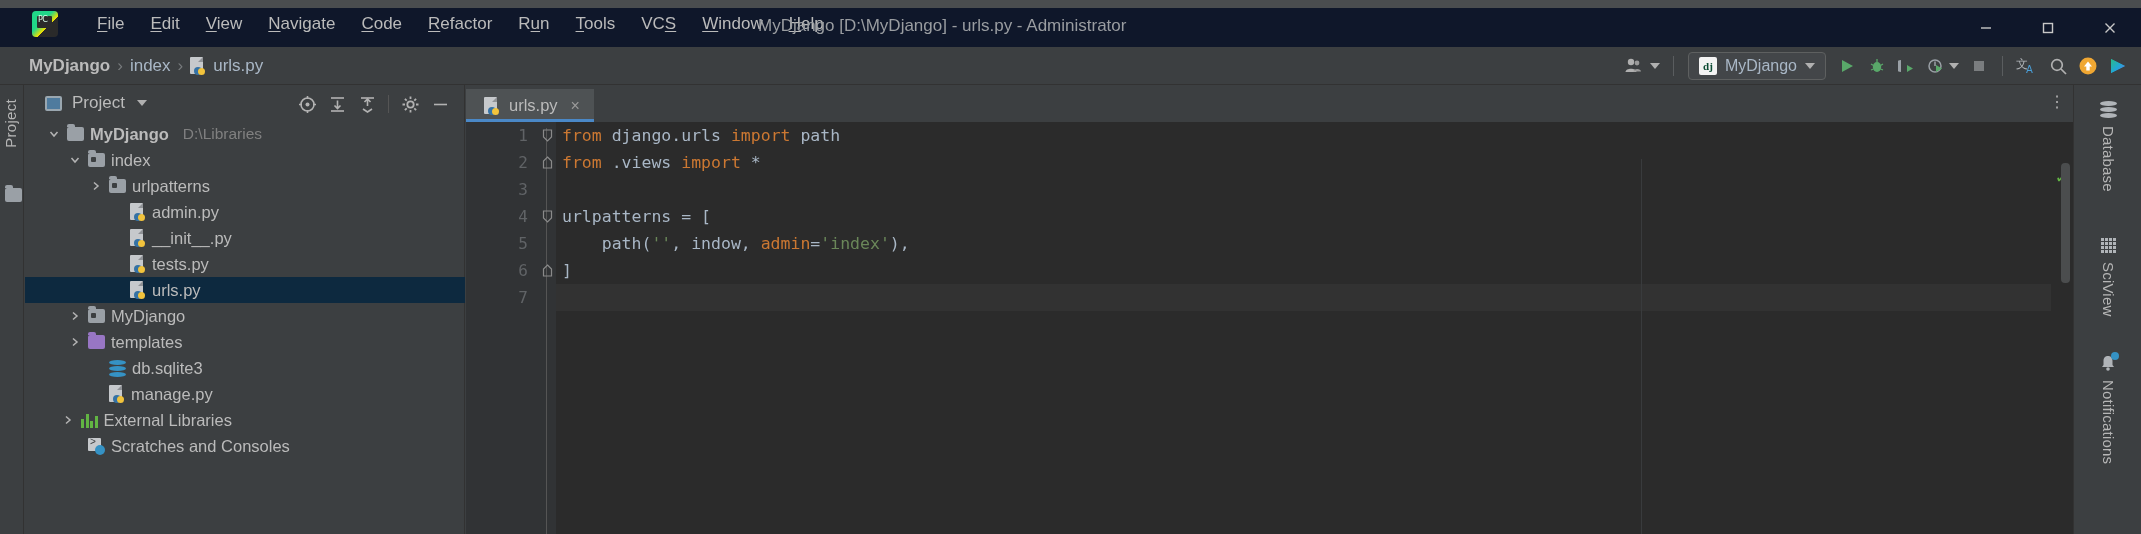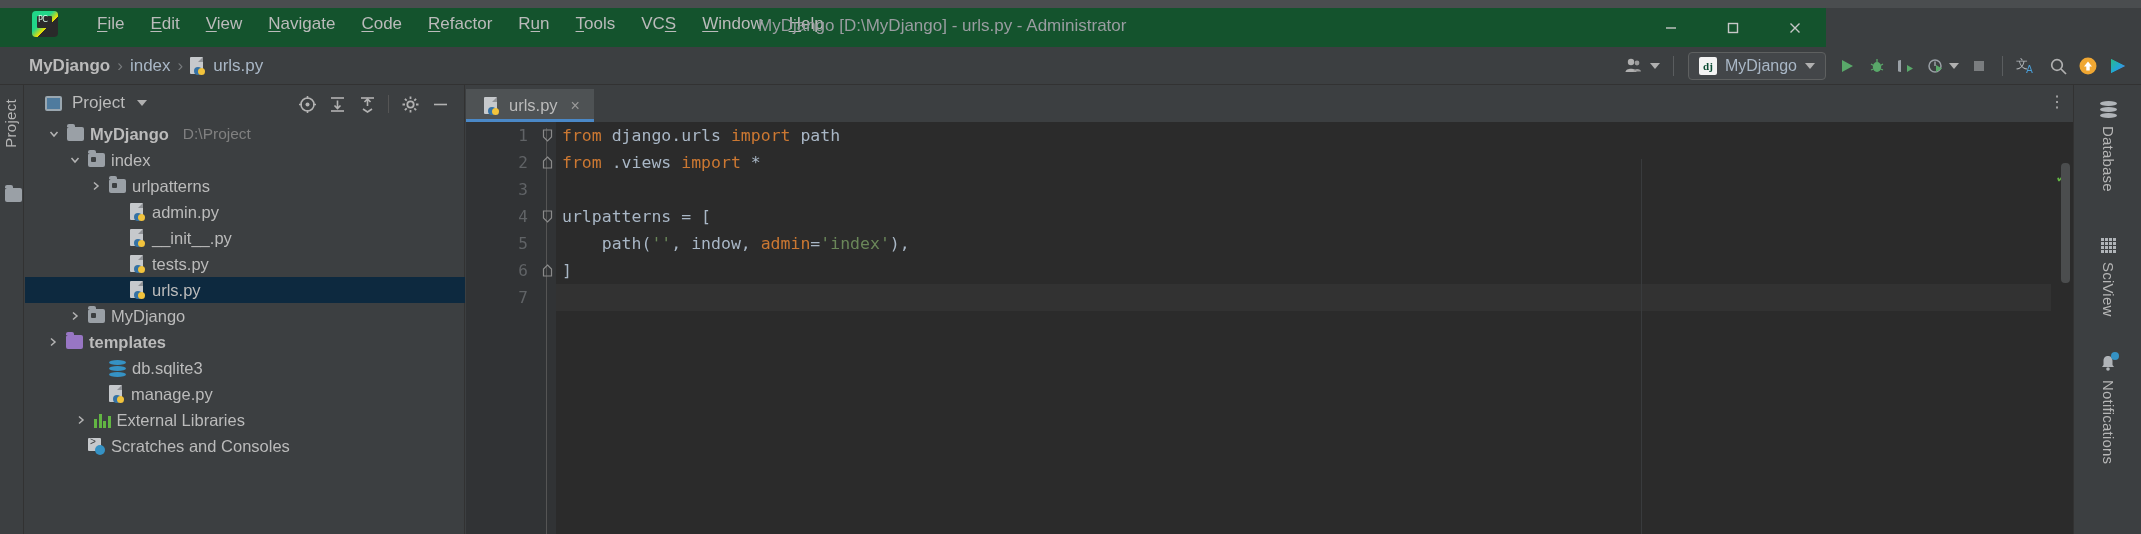--- a/index.html
+++ b/index.html
@@ -6,22 +6,22 @@
   html, body {
     width: 2141px; height: 534px;
     background: #3c3f41;
     font-family: "Liberation Sans", sans-serif;
     overflow: hidden;
   }
   .window { position: relative; width: 2141px; height: 534px; background: #3c3f41; }
 
   
   .titlebar {
-    position: absolute; left: 0; top: 0; width: 1826px; height: 47px;
-    background: #14532d; display: flex; align-items: center;
+    position: absolute; left: 0; top: 0; width: 2141px; height: 47px;
+    background: #0f172a; display: flex; align-items: center;
   }
   .titlebar-top-strip {
     position: absolute; left: 0; top: 0; width: 2141px; height: 8px;
     background: #4a4d4f;
   }
   .pc-logo {
     position: relative; margin-left: 32px; width: 26px; height: 26px; border-radius: 4px;
     background: linear-gradient(135deg,#21d789 0%,#21d789 40%,#f3e000 60%,#2a2a2a 61%,#2a2a2a 100%);
     overflow: hidden;
   }
@@ -411,21 +411,21 @@
         <div class="tree-row" style="padding-left: 22px;">
           <span class="arrow">
             <svg width="12" height="12" viewBox="0 0 12 12">
               <path d="M2.5 4 L6 8 L9.5 4" fill="none" stroke="#b4b4b4" stroke-width="1.5"></path>
             </svg>
           </span>
           <span class="ic">
             <span class="folder-plain"></span>
           </span>
           <span class="tree-label bold">MyDjango</span>
-          <span class="tree-path">D:\Project</span>
+          <span class="tree-path">D:\Libraries</span>
         </div>
         <div class="tree-row" style="padding-left: 43px;">
           <span class="arrow">
             <svg width="12" height="12" viewBox="0 0 12 12">
               <path d="M2.5 4 L6 8 L9.5 4" fill="none" stroke="#b4b4b4" stroke-width="1.5"></path>
             </svg>
           </span>
           <span class="ic">
             <span class="folder-src"></span>
           </span>
@@ -482,21 +482,21 @@
           <span class="arrow">
             <svg width="12" height="12" viewBox="0 0 12 12">
               <path d="M4 2.5 L8 6 L4 9.5" fill="none" stroke="#b4b4b4" stroke-width="1.5"></path>
             </svg>
           </span>
           <span class="ic">
             <span class="folder-src"></span>
           </span>
           <span class="tree-label">MyDjango</span>
         </div>
-        <div class="tree-row" style="padding-left: 21px; font-weight: bold;">
+        <div class="tree-row" style="padding-left: 43px;">
           <span class="arrow">
             <svg width="12" height="12" viewBox="0 0 12 12">
               <path d="M4 2.5 L8 6 L4 9.5" fill="none" stroke="#b4b4b4" stroke-width="1.5"></path>
             </svg>
           </span>
           <span class="ic">
             <span class="folder-purple"></span>
           </span>
           <span class="tree-label">templates</span>
         </div>
@@ -513,21 +513,21 @@
         </div>
         <div class="tree-row" style="padding-left: 64px;">
           <span class="arrow"></span>
           <span class="ic py-file">
             <span class="pg"></span>
             <span class="snake-b"></span>
             <span class="snake-y"></span>
           </span>
           <span class="tree-label">manage.py</span>
         </div>
-        <div class="tree-row" style="padding-left: 36px; margin-left: 13px;">
+        <div class="tree-row" style="padding-left: 36px;">
           <span class="arrow">
             <svg width="12" height="12" viewBox="0 0 12 12">
               <path d="M4 2.5 L8 6 L4 9.5" fill="none" stroke="#b4b4b4" stroke-width="1.5"></path>
             </svg>
           </span>
           <span class="ic">
             <span class="lib-icon">
               <span style="height:9px"></span>
               <span style="height:14px"></span>
               <span style="height:7px"></span>

